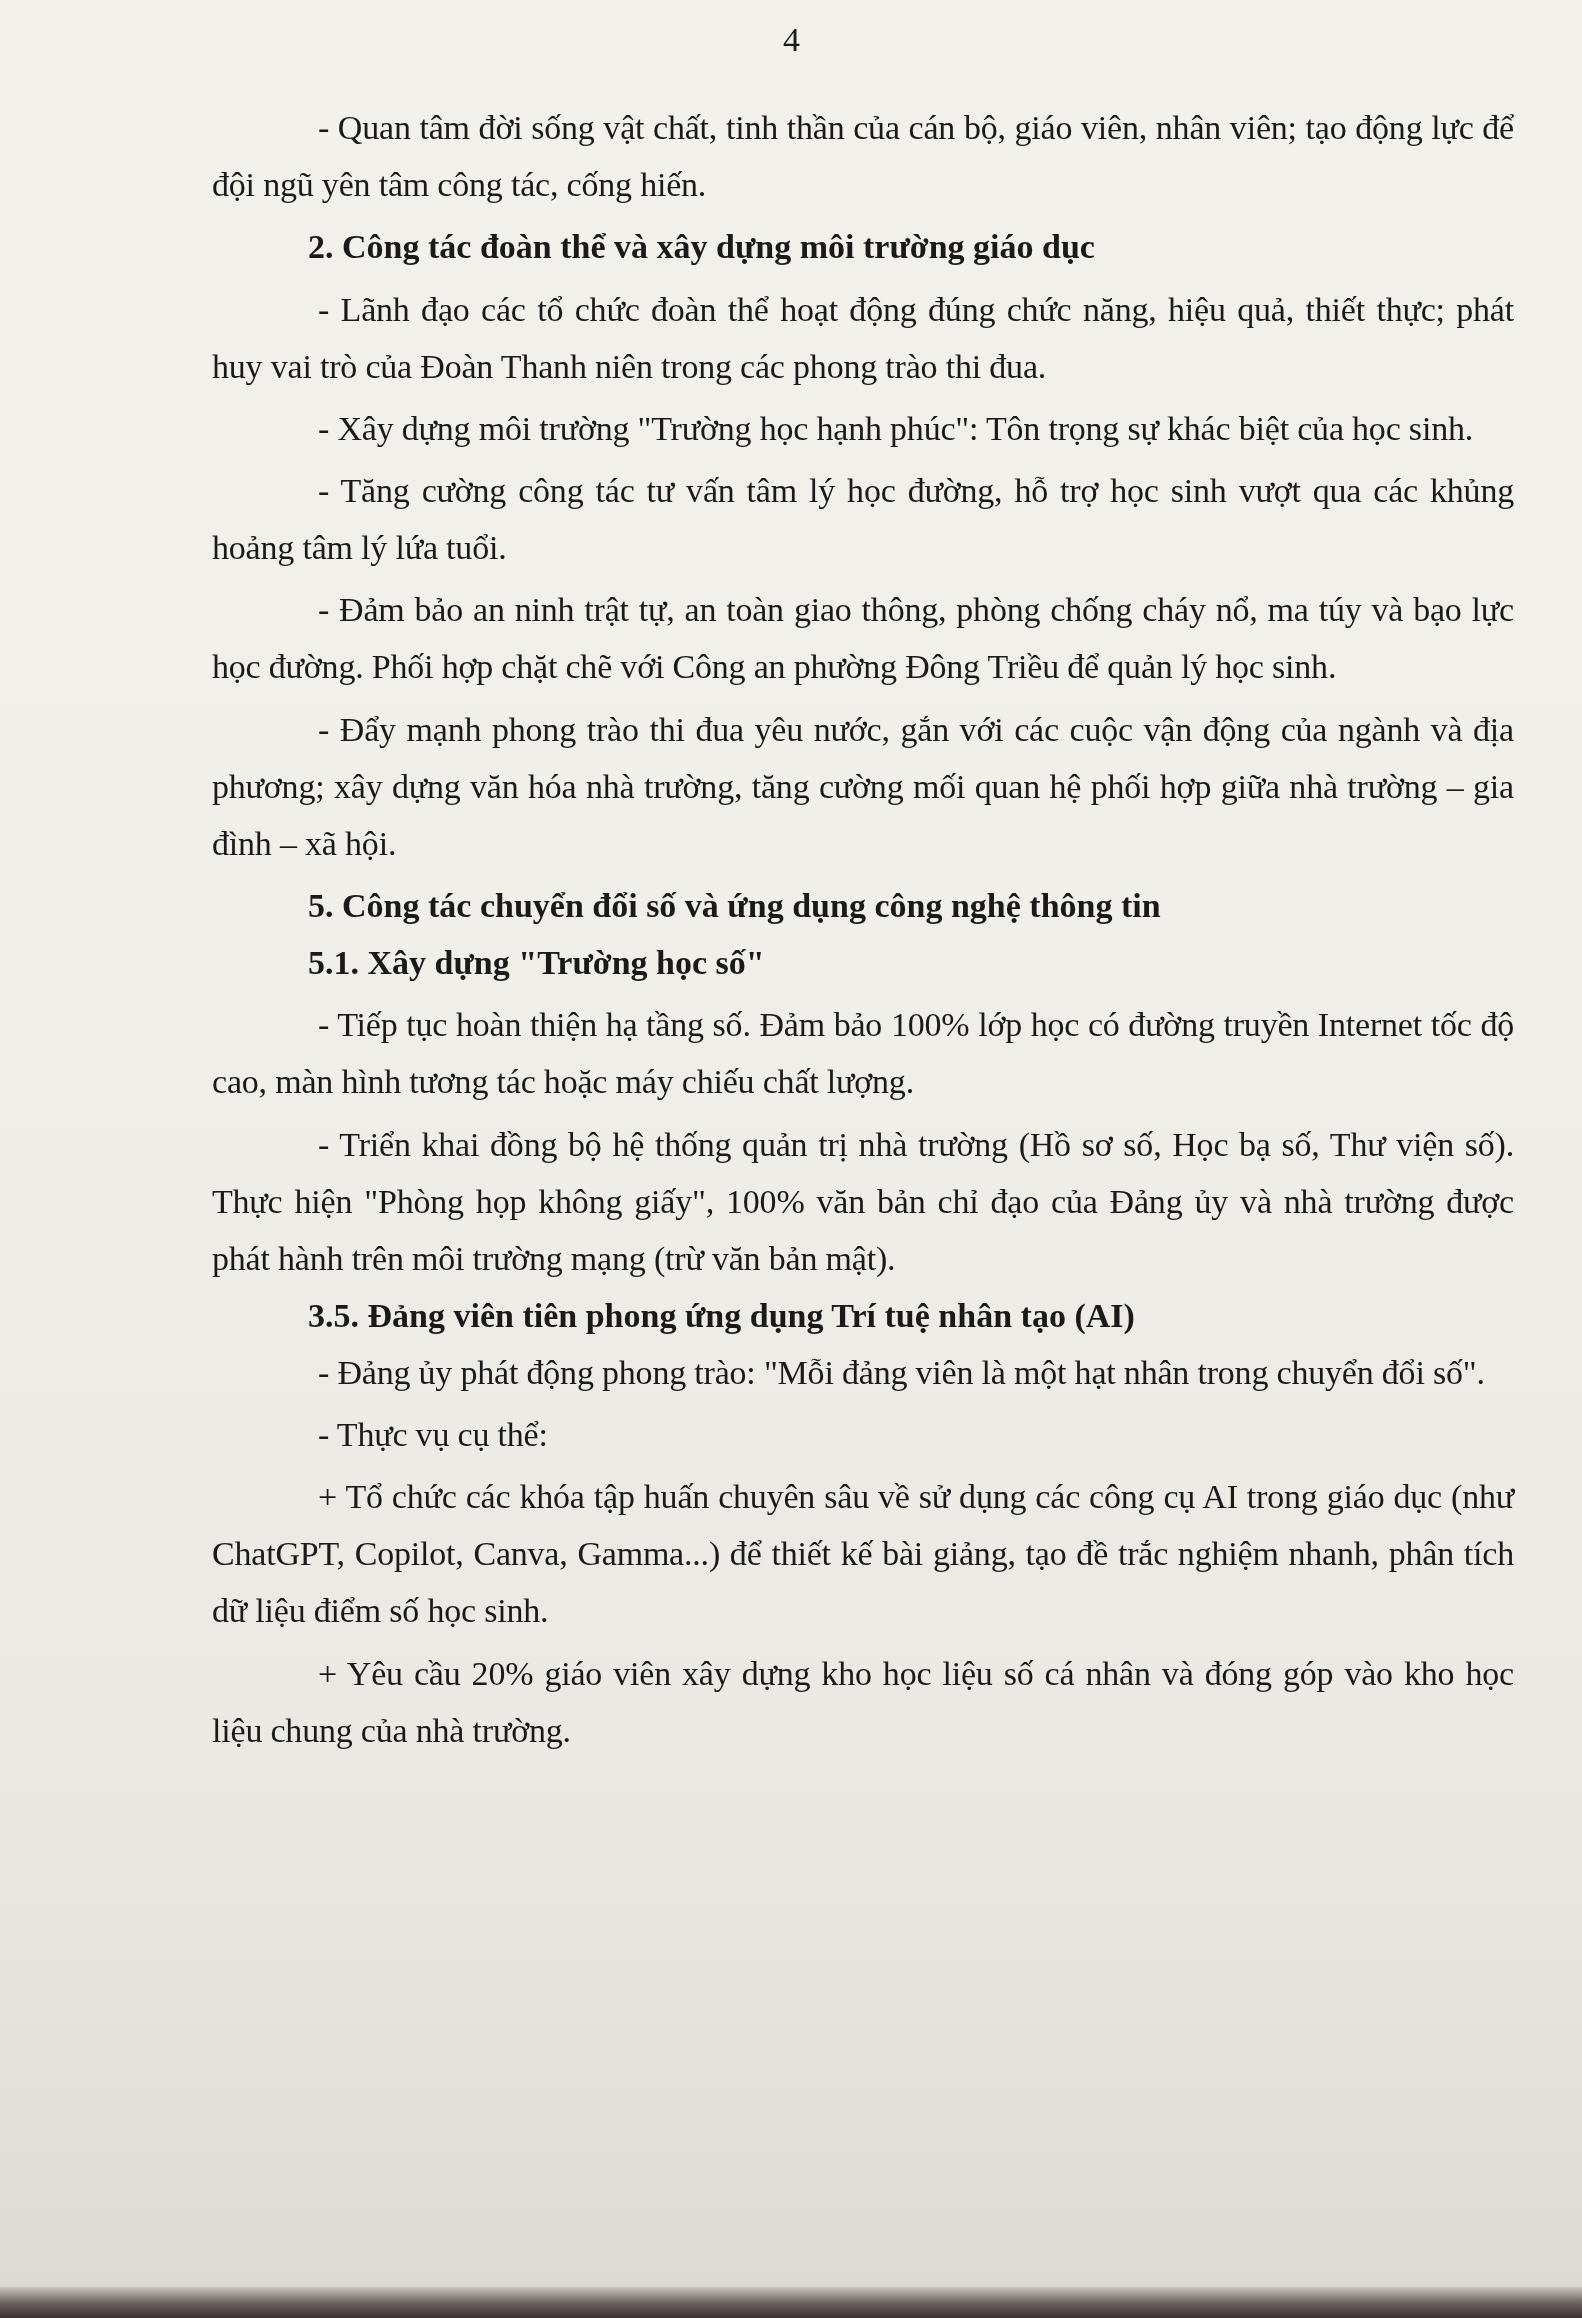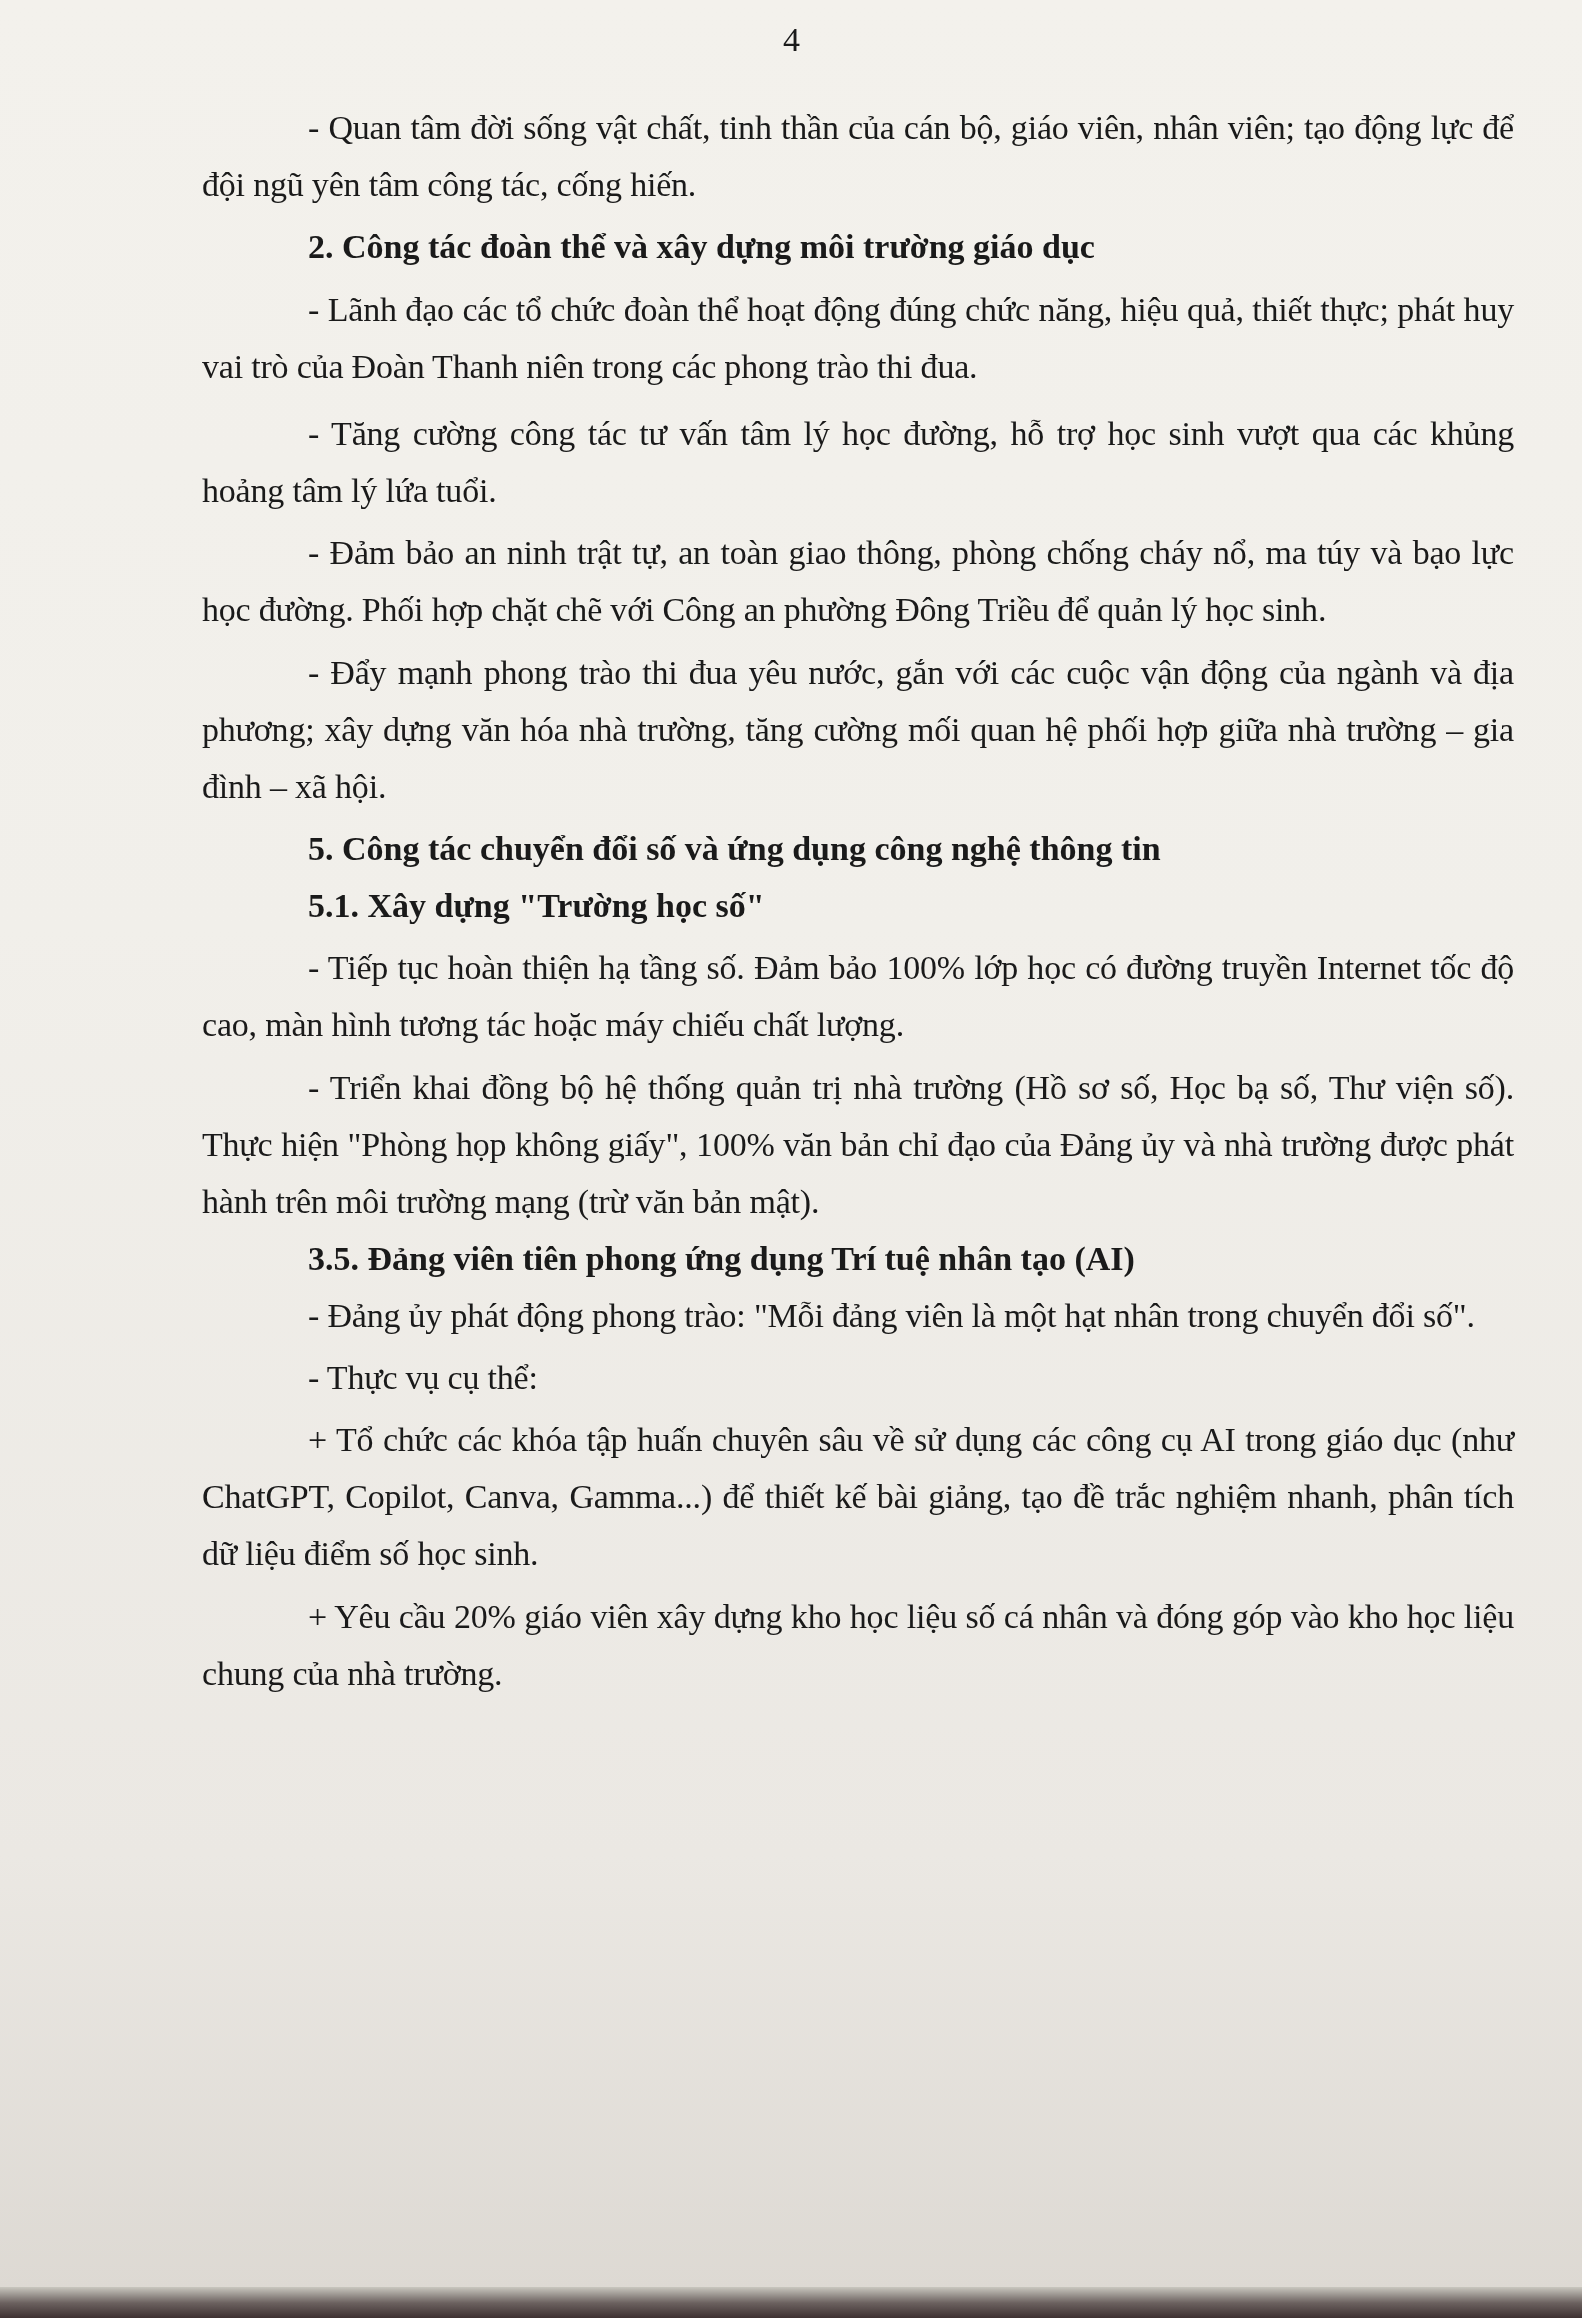--- a/index.html
+++ b/index.html
@@ -33,21 +33,21 @@
     }
     .content {
       position: absolute;
       left: 202px;
       top: 99px;
       width: 1312px;
     }
     .para {
       font-size: 34px;
       line-height: 57px;
-      margin: 0 0 0 0;
+      margin: 0 0 0 10px;
       text-align: justify;
       text-indent: 106px;
       letter-spacing: -0.2px;
     }
     .heading {
       font-size: 34px;
       line-height: 57px;
       font-weight: bold;
       text-indent: 106px;
       margin: 0;
@@ -68,20 +68,21 @@
 <div class="page">
   <div class="page-number">4</div>
 
   <div class="content">
     <p class="para">- Quan tâm đời sống vật chất, tinh thần của cán bộ, giáo viên, nhân viên; tạo động lực để đội ngũ yên tâm công tác, cống hiến.</p>
     <div class="gap"></div>
     <p class="heading">2. Công tác đoàn thể và xây dựng môi trường giáo dục</p>
     <div class="gap"></div>
     <p class="para">- Lãnh đạo các tổ chức đoàn thể hoạt động đúng chức năng, hiệu quả, thiết thực; phát huy vai trò của Đoàn Thanh niên trong các phong trào thi đua.</p>
     <div class="gap"></div>
+    <p class="para">- Xây dựng môi trường "Trường học hạnh phúc": Tôn trọng sự khác biệt của học sinh.</p>
     <div class="gap"></div>
     <p class="para">- Tăng cường công tác tư vấn tâm lý học đường, hỗ trợ học sinh vượt qua các khủng hoảng tâm lý lứa tuổi.</p>
     <div class="gap"></div>
     <p class="para">- Đảm bảo an ninh trật tự, an toàn giao thông, phòng chống cháy nổ, ma túy và bạo lực học đường. Phối hợp chặt chẽ với Công an phường Đông Triều để quản lý học sinh.</p>
     <div class="gap"></div>
     <p class="para">- Đẩy mạnh phong trào thi đua yêu nước, gắn với các cuộc vận động của ngành và địa phương; xây dựng văn hóa nhà trường, tăng cường mối quan hệ phối hợp giữa nhà trường – gia đình – xã hội.</p>
     <div class="gap"></div>
     <p class="heading">5. Công tác chuyển đổi số và ứng dụng công nghệ thông tin</p>
     <p class="heading">5.1. Xây dựng "Trường học số"</p>
     <div class="gap"></div>

